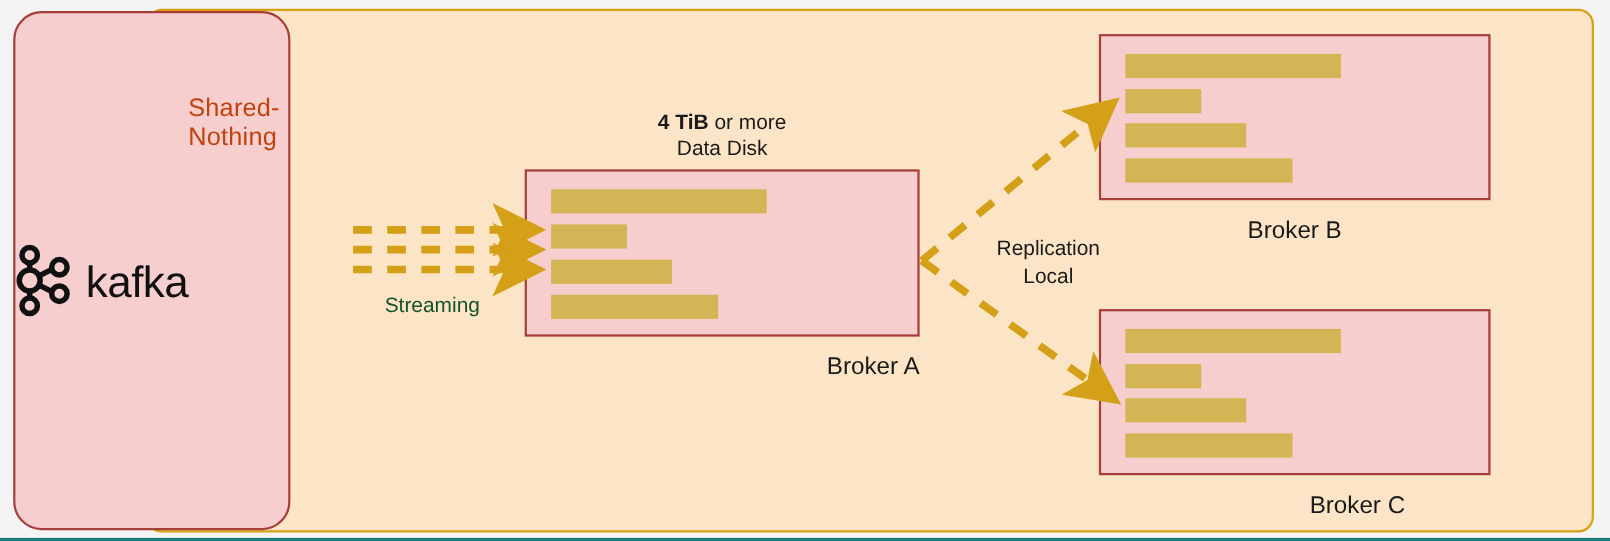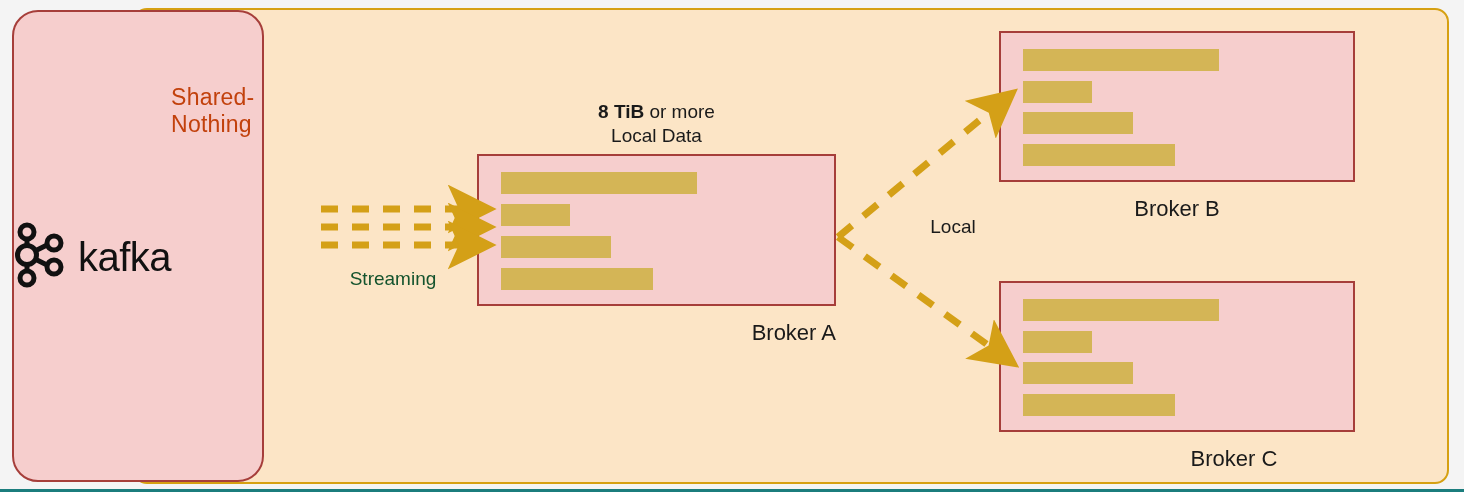--- a/index.html
+++ b/index.html
@@ -183,22 +183,22 @@
             <line x1="13" y1="42" x2="13" y2="49"></line>
           </g>
         </svg>
       </span>
       <span class="kafka-wordmark">kafka</span>
     </div>
     <div class="shared-nothing">Shared-Nothing</div>
   </div>
 
   <div class="disk-caption">
-    <div><b>8 TiB</b><span> or more</span></div>
-    <div>Local Data</div>
+    <div><b>4 TiB</b><span> or more</span></div>
+    <div>Data Disk</div>
   </div>
 
   <div class="broker-box broker-a">
     <div class="bars">
       <div class="bar" style="width:196px"></div>
       <div class="bar" style="width:69px"></div>
       <div class="bar" style="width:110px"></div>
       <div class="bar" style="width:152px"></div>
     </div>
   </div>
@@ -239,18 +239,19 @@
       <line x1="838" y1="237" x2="992" y2="110"></line>
       <line x1="838" y1="237" x2="992" y2="348"></line>
     </g>
   </svg>
 
   <div class="streaming-label">
     <div>Streaming</div>
   </div>
 
   <div class="replication-label">
+    <div>Replication</div>
     <div>Local</div>
   </div>
 
   <div class="bottom-rule"></div>
 
 </div>
 
 </body></html>

